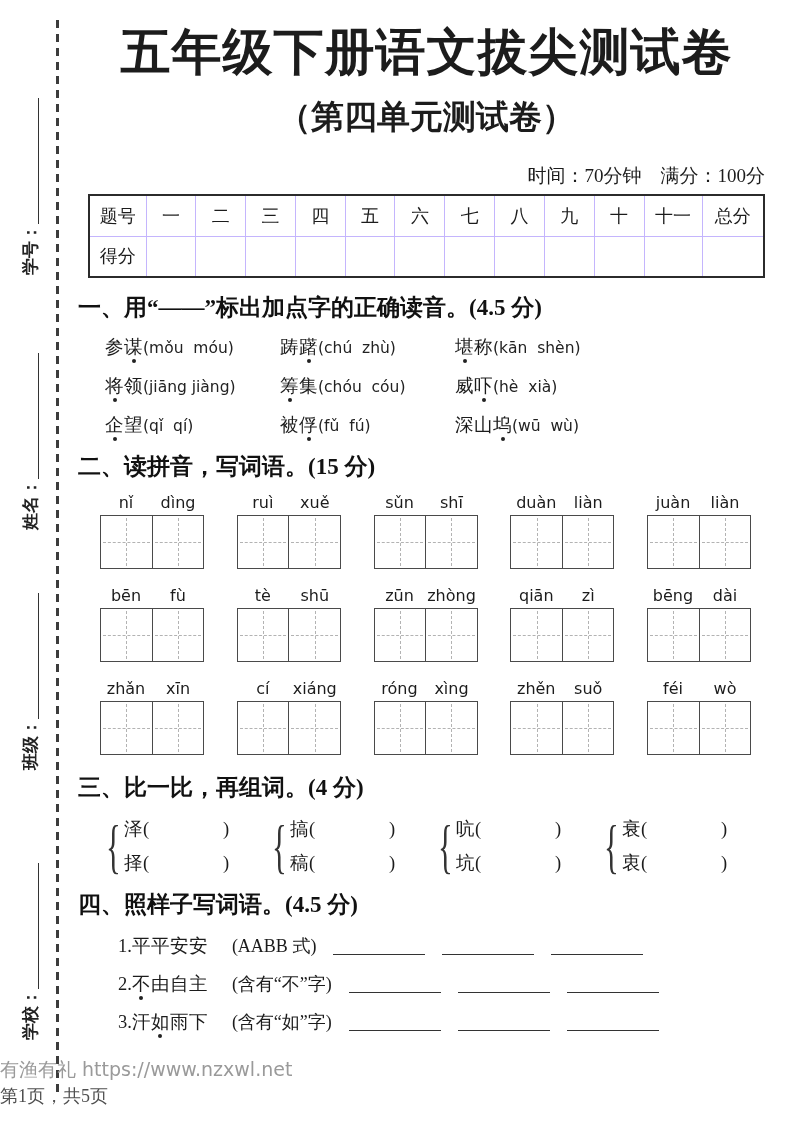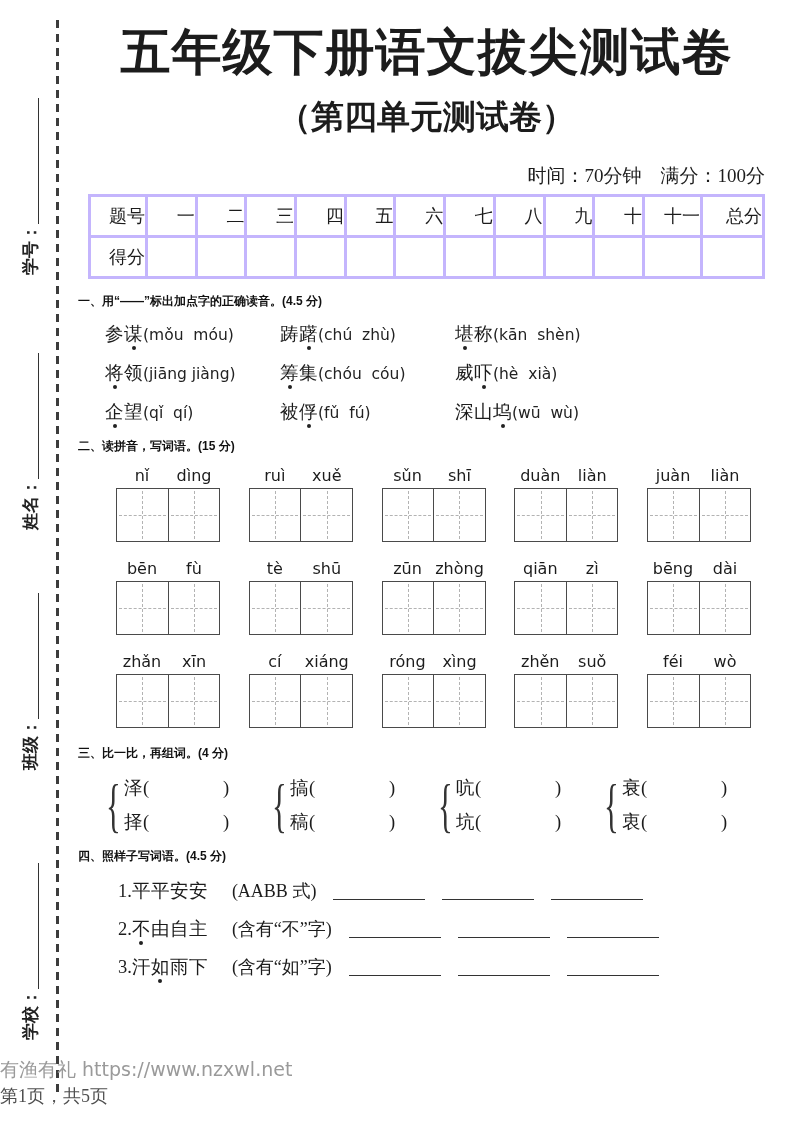--- a/index.html
+++ b/index.html
@@ -15,37 +15,37 @@
   .side-blank { display:inline-block; width:126px; border-bottom:1.6px solid #333; height:17px; }
 
   
   .main { position:absolute; left:88px; top:0; width:677px; }
   h1.title { margin-top:24px; text-align:center; font-size:50px; font-weight:900; letter-spacing:1px; line-height:1.12; }
   h2.subtitle { margin-top:15px; text-align:center; font-size:33px; font-weight:700; }
   .meta { margin-top:23px; text-align:right; font-size:19px; white-space:pre; }
 
   table.score { margin-top:5px; width:100%; border-collapse:collapse; table-layout:fixed;
     border:2px solid #2b2b2b; }
-  table.score td { border:3px solid #c4b5fd; height:41px; text-align:right; font-size:18px; }
-
-  .sec-h { margin:14px 0 0 -10px; font-family:Liberation Sans, sans-serif;
-    font-weight:bold; font-size:12px; color:#111; }
+  table.score td { border:1px solid #c4b5fd; height:41px; text-align:center; font-size:18px; }
+
+  .sec-h { margin:14px 0 0 -10px; font-family:Liberation Serif, serif;
+    font-weight:bold; font-size:23px; color:#111; }
 
   
   .s1-grid { margin-top:11px; padding-left:17px; display:grid; grid-template-columns:175px 175px 1fr;
     row-gap:14px; font-size:18.5px; }
   .zh { letter-spacing:0.5px;text-align:center; }
   .py { font-family:"DejaVu Sans","Liberation Sans",sans-serif; font-size:15.5px; white-space:pre; color:#222; }
   .dotted { position:relative; }
   .dotted:not(:empty)::after { content:""; position:absolute; left:50%; bottom:-6px; width:4px; height:4px;
     border-radius:50%; background:#222; transform:translateX(-50%); }
 
   
   .s2-row { margin-top:11px; display:flex; justify-content:space-between; padding:0 14px 0 12px; margin-bottom:17px; }
-  .box-unit { width:104px;margin-left:16px; }
+  .box-unit { width:104px; }
   .py-pair { display:flex; margin-bottom:3px; font-family:"DejaVu Sans","Liberation Sans",sans-serif; font-size:16px; }
   .py-pair span { width:50%; text-align:center; }
   .wbox { display:flex; width:104px; height:54px; border:1.5px solid #4a4a4a; }
   .wcell { flex:1; position:relative; }
   .wcell:first-child { border-right:1.5px solid #4a4a4a; }
   .wcell::before { content:""; position:absolute; left:50%; top:2px; bottom:2px; border-left:1px dashed #b3b3b3; }
   .wcell::after { content:""; position:absolute; top:50%; left:2px; right:2px; border-top:1px dashed #b3b3b3; }
 
   
   .s3-row { margin-top:13px; display:flex; padding-left:12px; }

